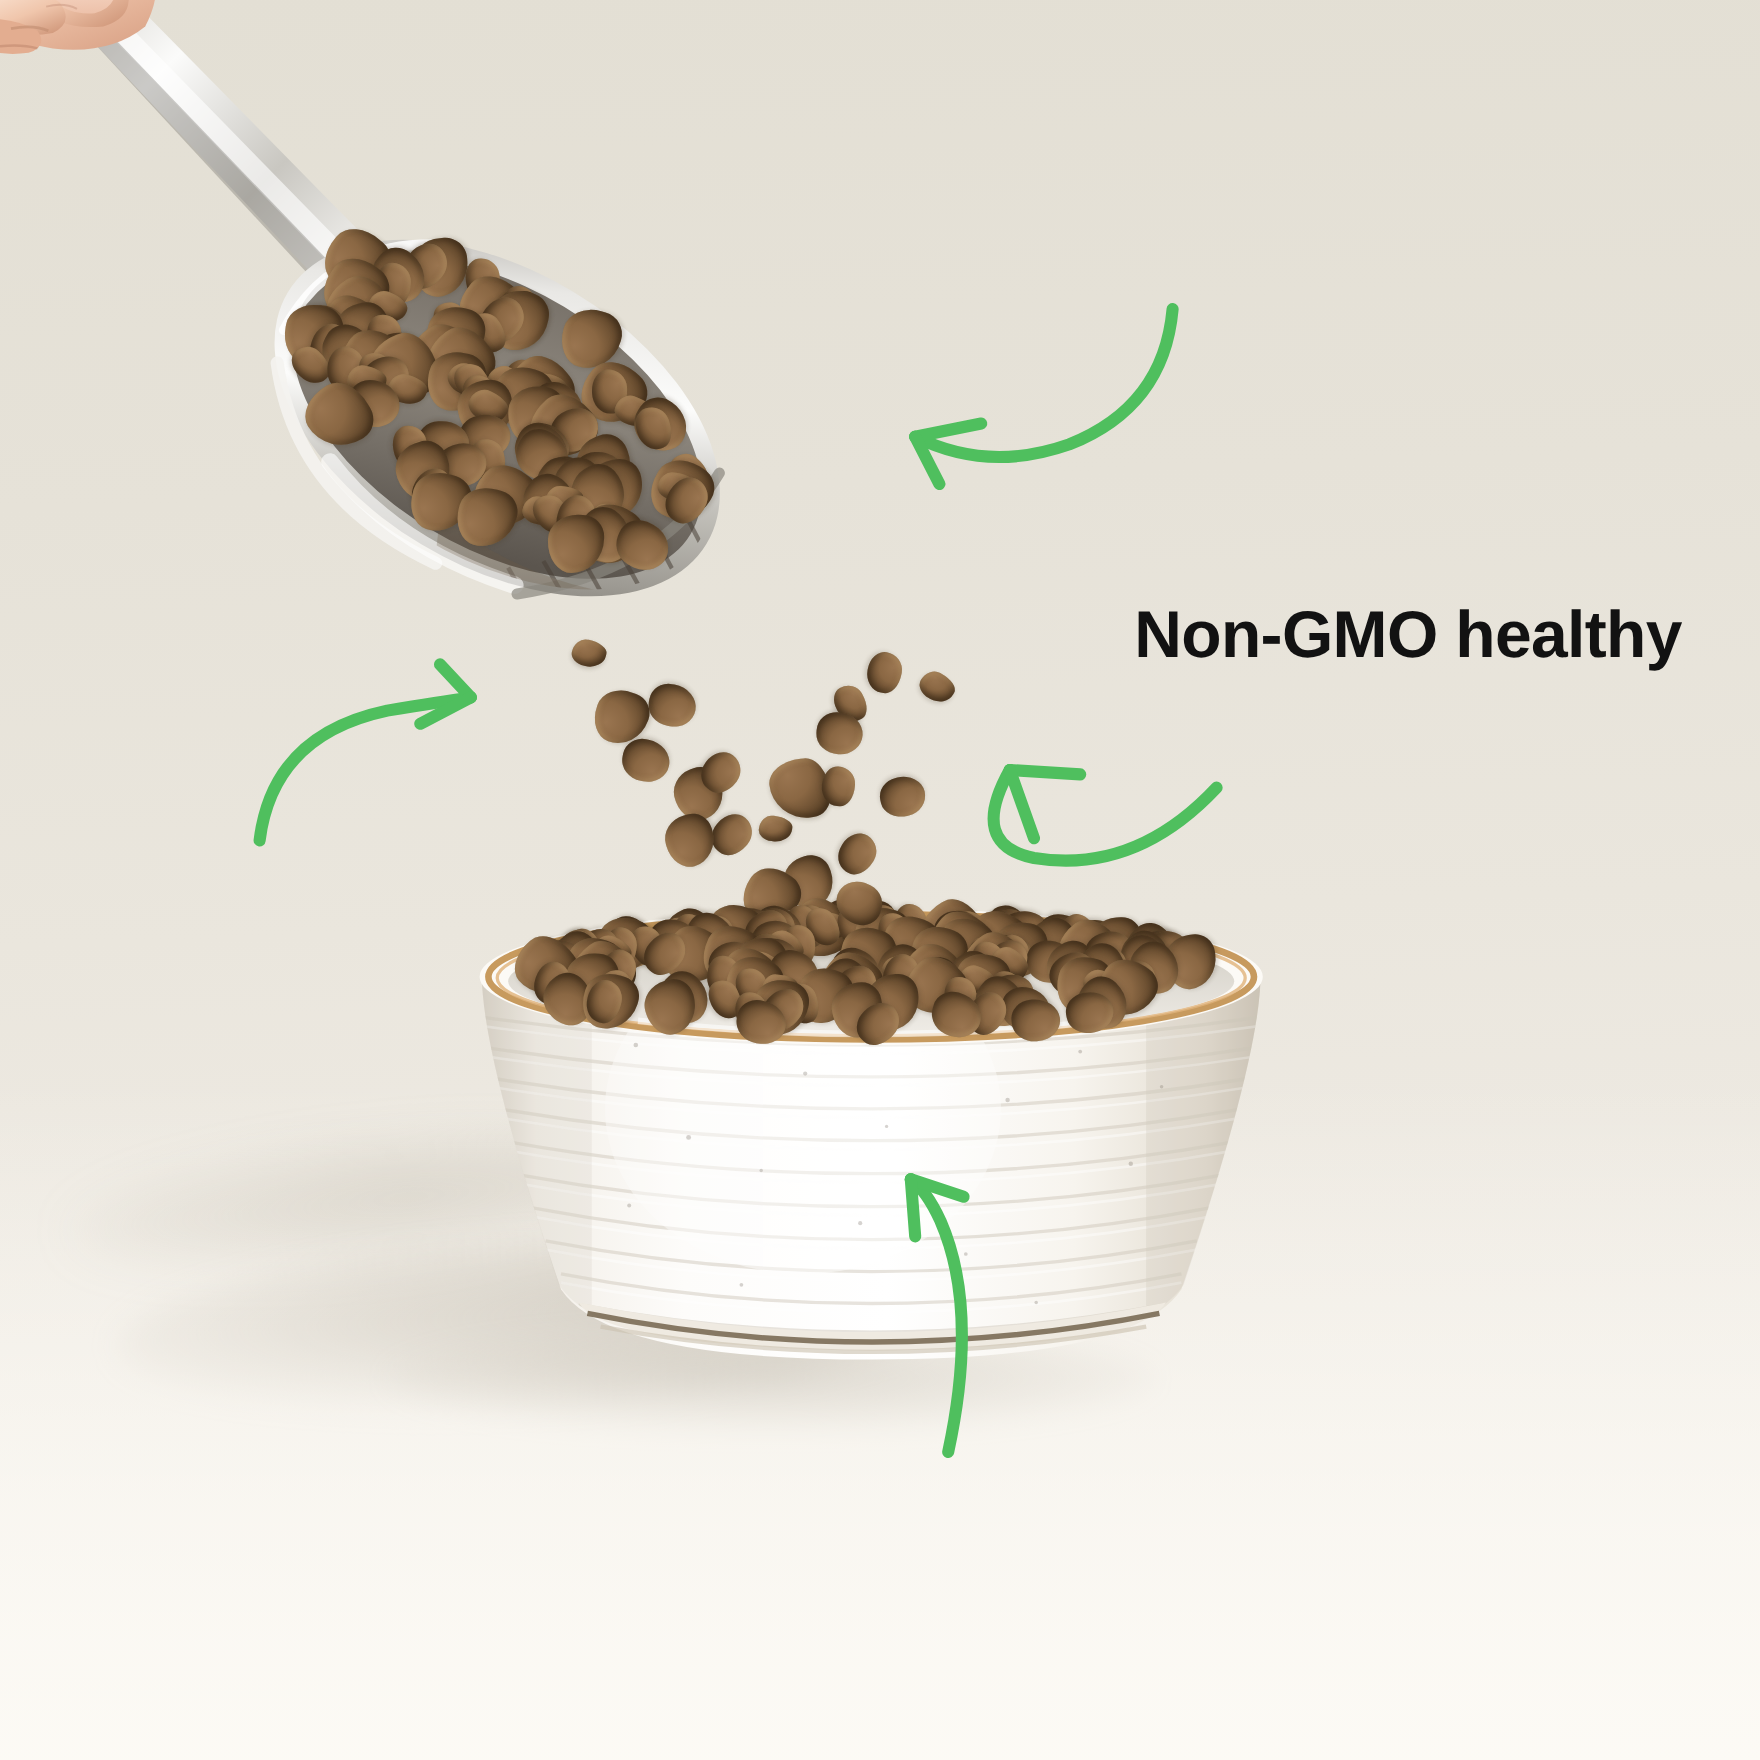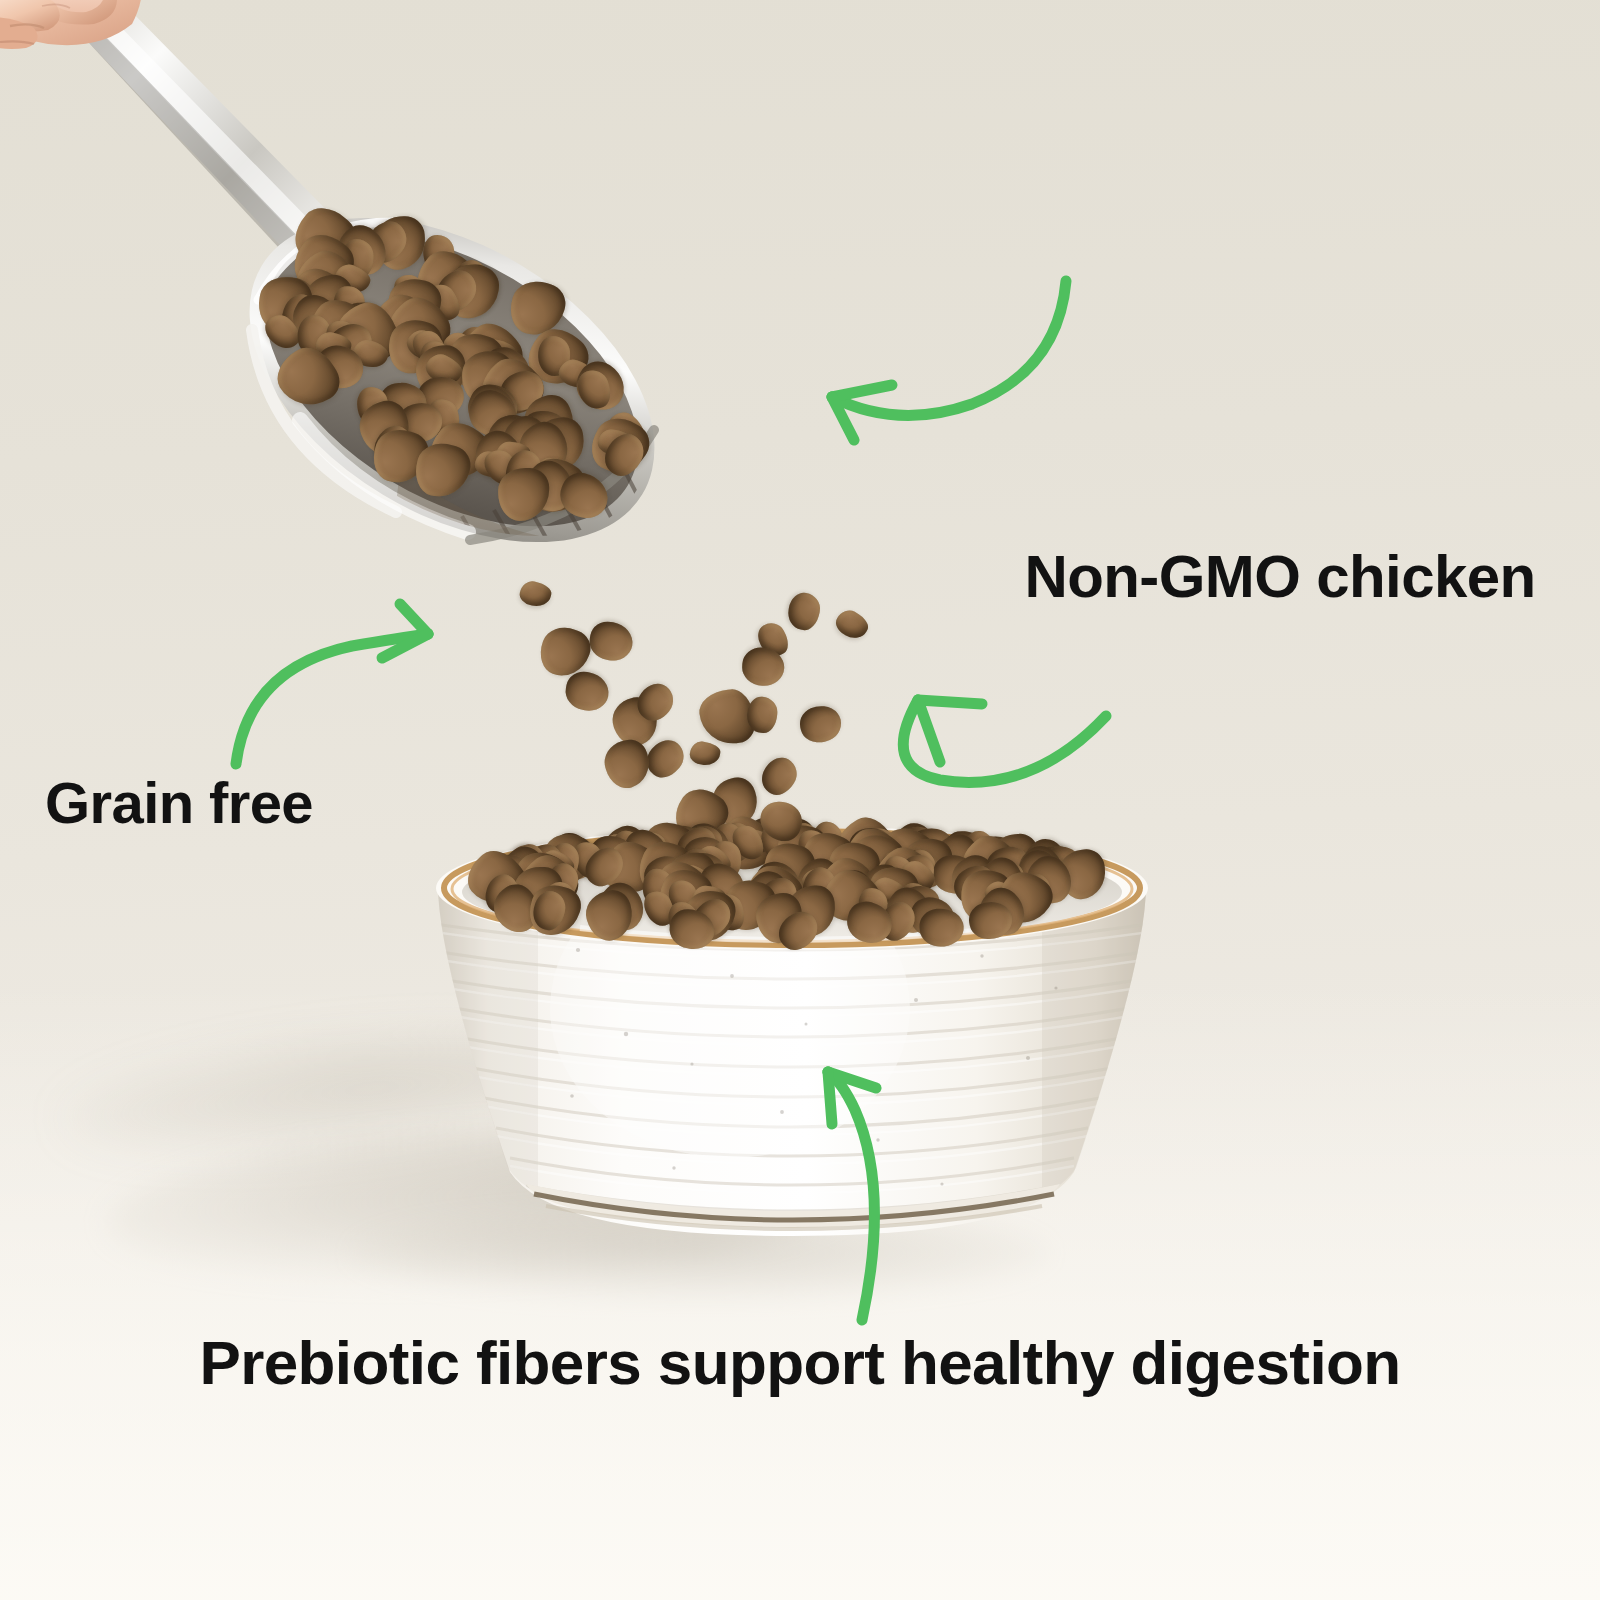--- a/index.html
+++ b/index.html
@@ -533,24 +533,18 @@
       <g>
         <path d="M862 1320 Q890 1190 855 1110 Q842 1082 828 1072"></path>
         <path d="M828 1072 L876 1088"></path>
         <path d="M828 1072 L832 1124"></path>
       </g>
     </g>
   </svg>
 
 
   <div class="label" id="lbl-gmo">
-    <div>Non-GMO chicken</div>
+    <div>Non-GMO healthy</div>
   </div>
 
-  <div class="label" id="lbl-grain">
-    <div>Grain free</div>
-  </div>
-
-  <div class="label" id="lbl-prebiotic">
-    <div>Prebiotic fibers support healthy digestion</div>
-  </div>
+
 
 </div>
 
 </body></html>

